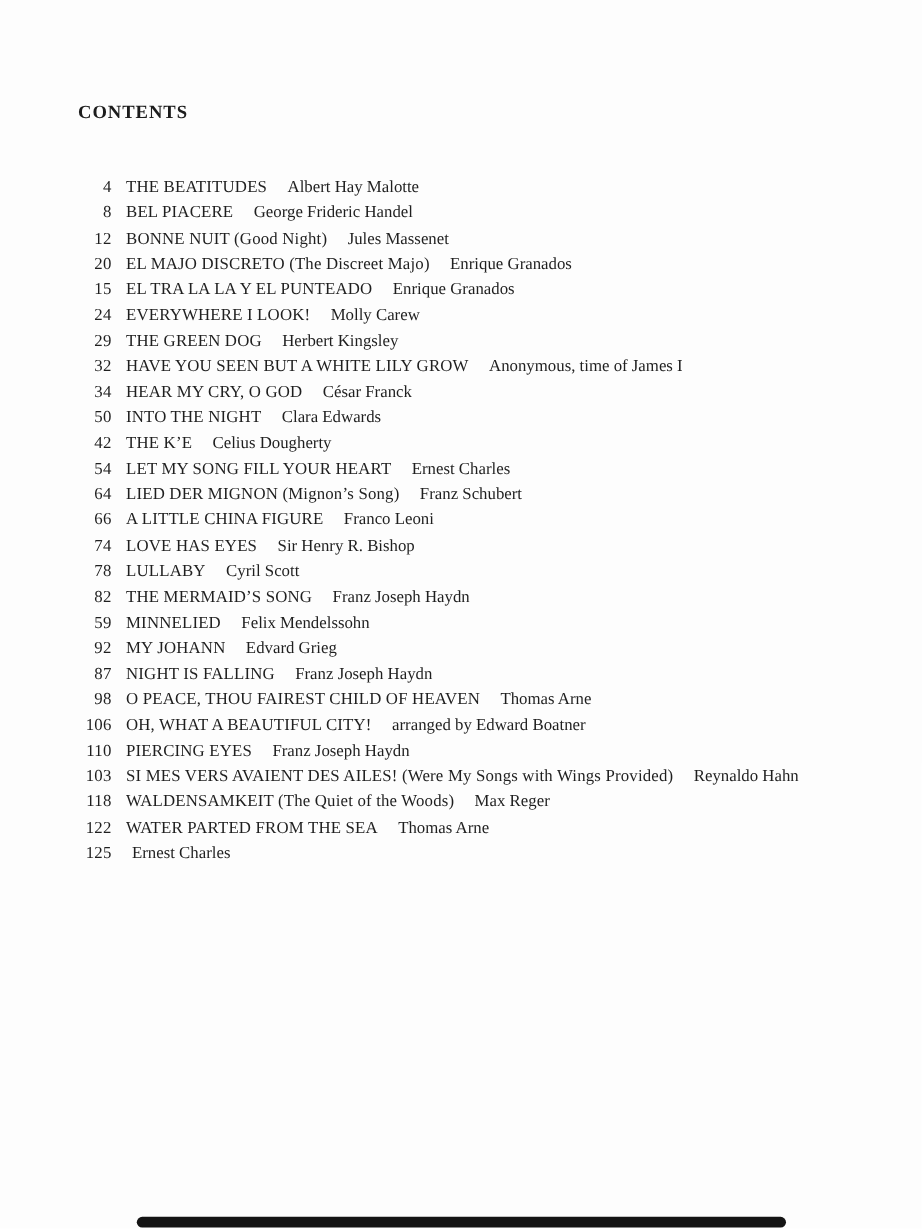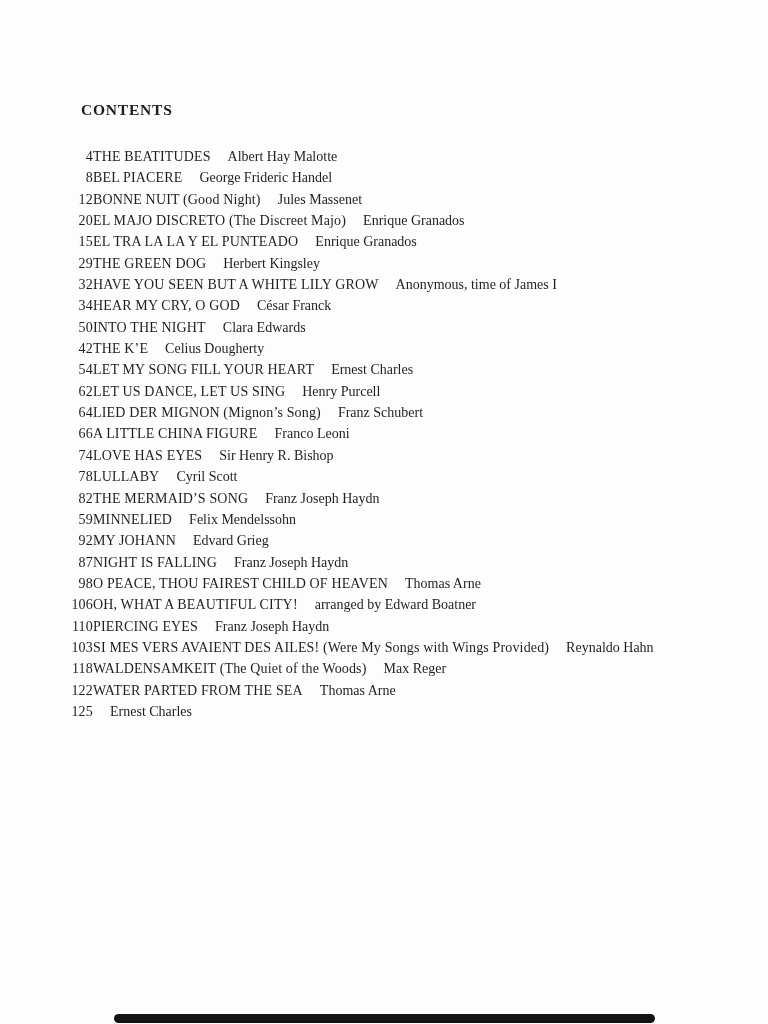--- a/index.html
+++ b/index.html
@@ -13,21 +13,21 @@
     height: 1024px;
     background: #fdfdfd;
     overflow: hidden;
     font-family: "Liberation Serif", "DejaVu Serif", serif;
     color: #1f1f1f;
   }
   .contents-heading {
     position: absolute;
     left: 65px;
     top: 85px;
-    margin: 16px;
+    margin: 0;
     font-size: 15.5px;
     font-weight: 700;
     letter-spacing: 0.8px;
     color: #1c1c1c;
   }
   .entries {
     position: absolute;
     left: 55px;
     top: 146px;
     right: 8px;
@@ -39,21 +39,21 @@
     line-height: 21.35px;
     font-size: 14px;
   }
   .entry-row .num {
     flex: none;
     width: 38px;
     text-align: right;
     letter-spacing: 0.2px;
   }
   .entry-row .title {
-    margin-left: 0;
+    margin-left: 12px;
     letter-spacing: 0.15px;
   }
   .entry-row .composer {
     margin-left: 17px;
   }
   .bottom-bar {
     position: absolute;
     left: 114px;
     bottom: 1px;
     width: 541px;
@@ -88,20 +88,25 @@
         <span class="num">20</span>
         <span class="title">EL MAJO DISCRETO (The Discreet Majo)</span>
         <span class="composer">Enrique Granados</span>
       </div>
       <div class="entry-row">
         <span class="num">15</span>
         <span class="title">EL TRA LA LA Y EL PUNTEADO</span>
         <span class="composer">Enrique Granados</span>
       </div>
       <div class="entry-row">
+        <span class="num">24</span>
+        <span class="title">EVERYWHERE I LOOK!</span>
+        <span class="composer">Molly Carew</span>
+      </div>
+      <div class="entry-row">
         <span class="num">29</span>
         <span class="title">THE GREEN DOG</span>
         <span class="composer">Herbert Kingsley</span>
       </div>
       <div class="entry-row">
         <span class="num">32</span>
         <span class="title">HAVE YOU SEEN BUT A WHITE LILY GROW</span>
         <span class="composer">Anonymous, time of James I</span>
       </div>
       <div class="entry-row">
@@ -118,25 +123,20 @@
         <span class="num">42</span>
         <span class="title">THE K’E</span>
         <span class="composer">Celius Dougherty</span>
       </div>
       <div class="entry-row">
         <span class="num">54</span>
         <span class="title">LET MY SONG FILL YOUR HEART</span>
         <span class="composer">Ernest Charles</span>
       </div>
       <div class="entry-row">
-        <span class="num">62</span>
-        <span class="title">LET US DANCE, LET US SING</span>
-        <span class="composer">Henry Purcell</span>
-      </div>
-      <div class="entry-row">
         <span class="num">64</span>
         <span class="title">LIED DER MIGNON (Mignon’s Song)</span>
         <span class="composer">Franz Schubert</span>
       </div>
       <div class="entry-row">
         <span class="num">66</span>
         <span class="title">A LITTLE CHINA FIGURE</span>
         <span class="composer">Franco Leoni</span>
       </div>
       <div class="entry-row">

